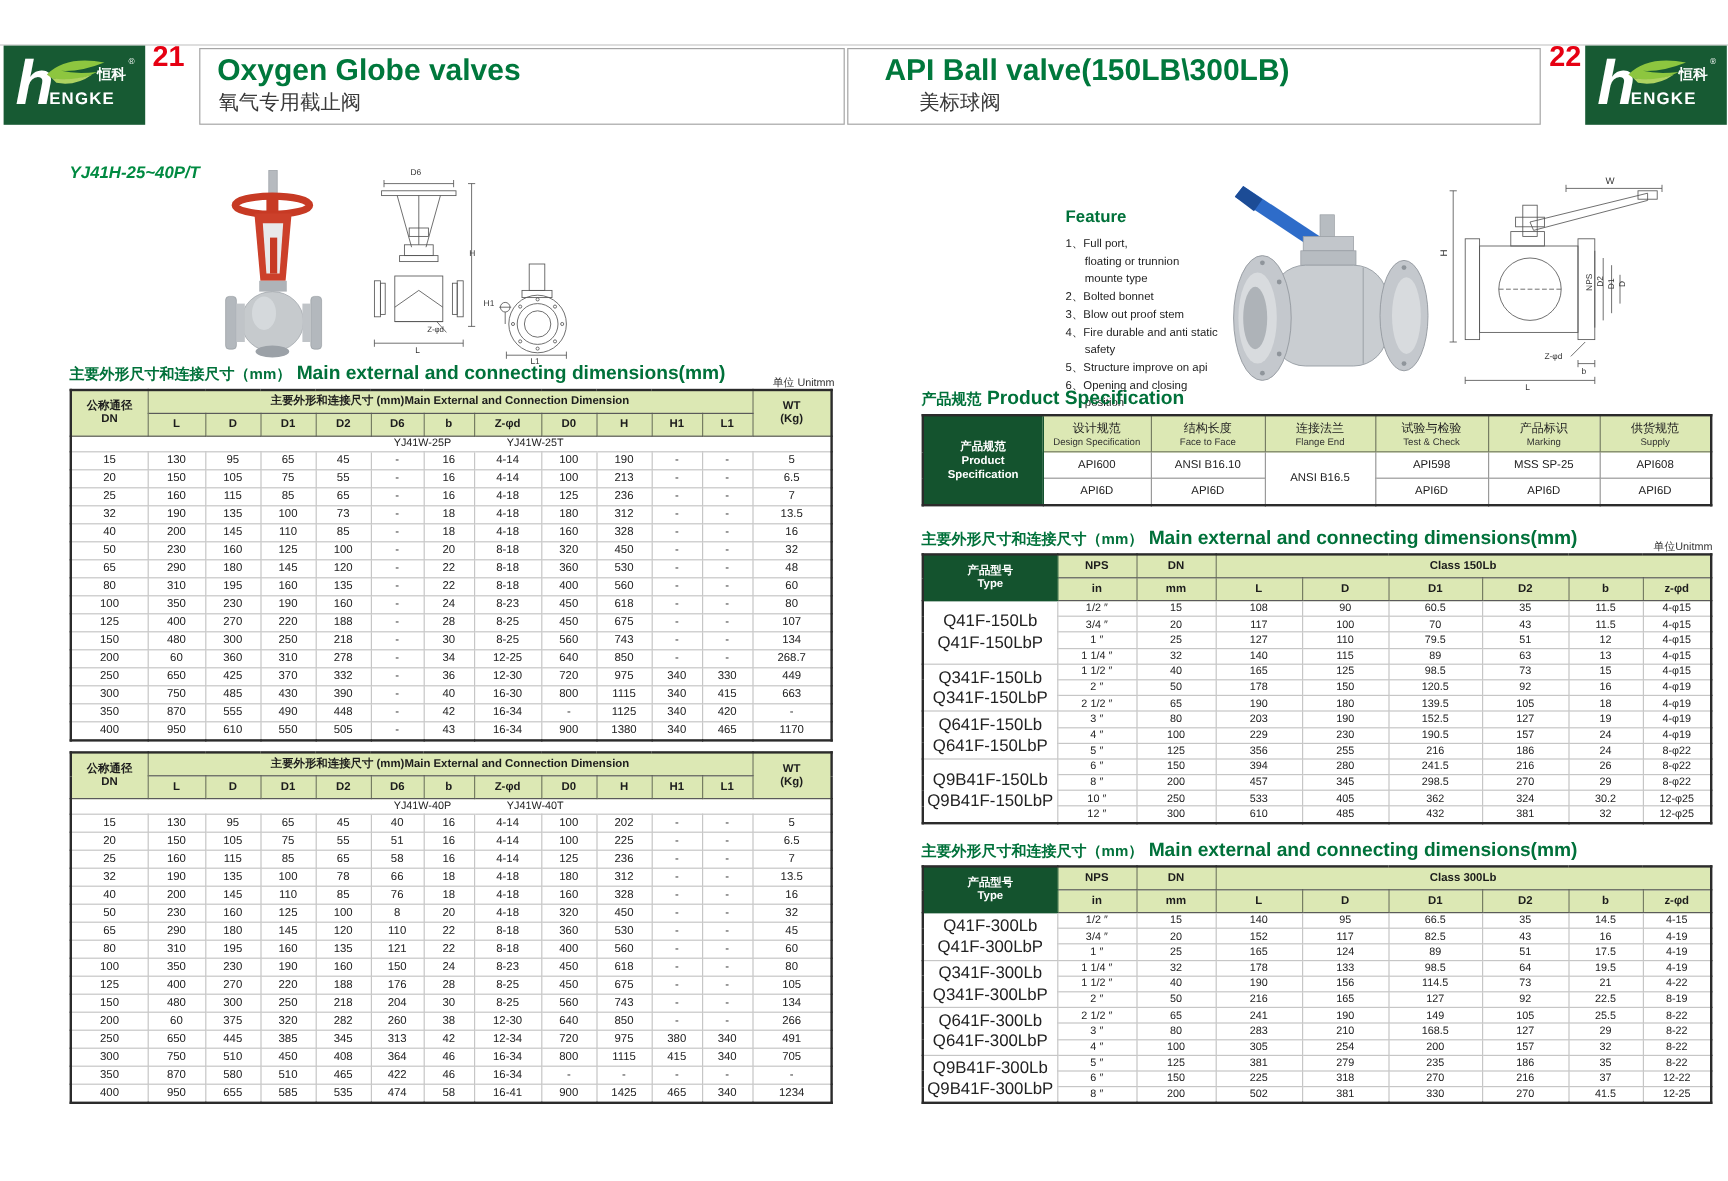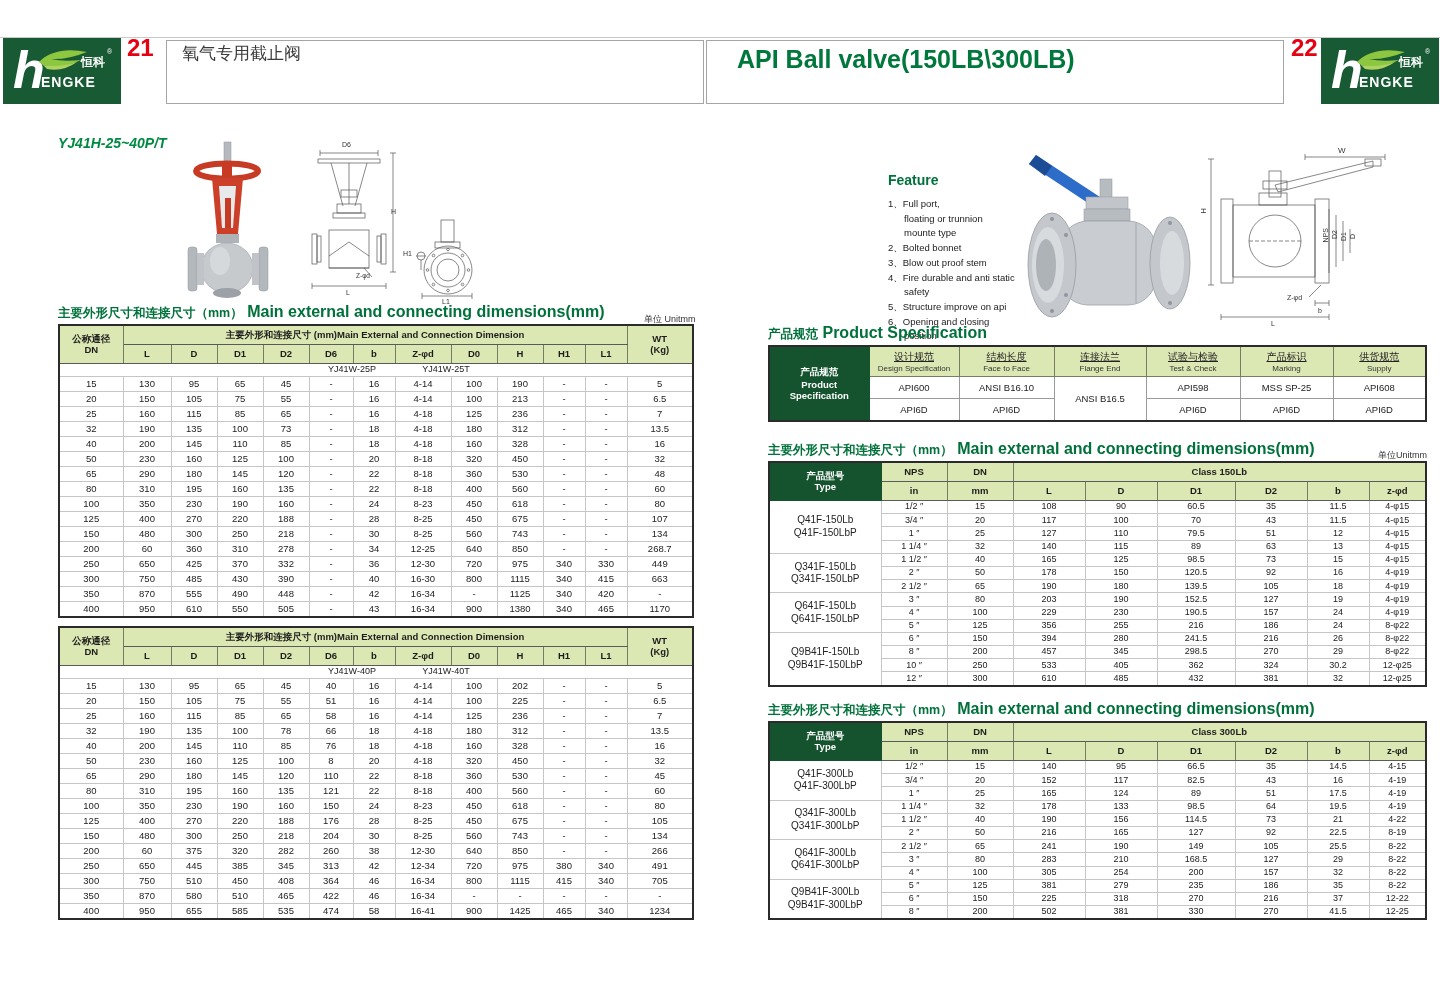--- a/index.html
+++ b/index.html
@@ -23,27 +23,27 @@
   .sec-title .zh{font-size:12.5px;}
   .sec-title .en{font-size:16px;}
   .unit{position:absolute;font-size:9px;color:#333;}
   table{border-collapse:collapse;position:absolute;table-layout:fixed;background:#fff;}
   .dimtable{border:2px solid #2b2b2b;}
   .dimtable th{background:#dce8b4;border:1px solid #767d62;font-size:9.5px;font-weight:bold;color:#1c1c1c;padding:0;height:18px;line-height:1.1;}
   .dimtable td{border:1px solid #c6c6c6;font-size:9.5px;color:#222;text-align:center;padding:0;height:14px;line-height:1.05;}
   .dimtable thead th{border-bottom-color:#5a5a5a;}
   .lt tbody tr:first-child td{border-left:none;border-right:none;font-weight:normal;height:12px;font-size:9px;}
   .rt td{height:12.2px;font-size:9px;}
-  .rt .type{font-size:10px;white-space:pre-line;line-height:1.25;margin-left:45px;}
+  .rt .type{font-size:14px;white-space:pre-line;line-height:1.25;margin-left:45px;}
   .pre{white-space:pre-line;}
   .corner{background:#14532e !important;color:#fff !important;font-weight:bold;white-space:pre-line;font-size:9.5px;border:1px solid #14532e !important;}
   .spectable{border:2px solid #2b2b2b;}
   .spectable th{background:#dce8b4;border:1px solid #767d62;padding:3px 0;font-weight:normal;}
   .spectable td{border:1px solid #9a9a9a;text-align:center;font-size:9.5px;color:#222;height:21px;padding:0;}
-  .spec-zh{font-size:10px;color:#222;text-decoration:underline;}
+  .spec-zh{font-size:10px;color:#222;}
   .spec-en{font-size:8px;color:#333;}
   .feat{position:absolute;}
   .feat-title{color:#00713a;font-weight:bold;font-size:14px;margin-bottom:9px;}
   .feat-zh .list-item{font-size:10.5px;color:#222;line-height:1.5;white-space:nowrap;}
   .feat-en .list-item{font-size:9.5px;color:#222;line-height:1.55;padding-left:16px;text-indent:-16px;white-space:pre-line;}
   .dlabel{position:absolute;font-size:7px;color:#333;line-height:1;}
   .vert{writing-mode:vertical-rl;transform:rotate(180deg);}
   svg{position:absolute;}
 </style>
 </head>
@@ -57,25 +57,27 @@
     <svg class="logo-leaf" width="52" height="26" viewBox="0 0 52 26">
       <path d="M2,16 Q18,0 50,6 Q30,14 14,13 Q26,16 44,14 Q24,24 6,19 Z" fill="#8dc63f"></path>
       <path d="M6,19 Q22,22 40,16 Q26,26 10,23 Z" fill="#aed361"></path>
     </svg>
     <span class="logo-en">ENGKE</span>
     <span class="logo-cn">恒科</span>
     <span class="logo-reg">®</span>
   </div>
   <div class="pageno" style="left:127px;">21</div>
   <div class="titlebox" style="left:166px;width:536px;">
+    <div class="t-en">Oxygen Globe valves</div>
     <div class="t-zh">氧气专用截止阀</div>
   </div>
 
   <div class="titlebox" style="left:706px;width:576px;">
     <div class="t-en" style="margin-left:30px;">API Ball valve(150LB\300LB)</div>
+    <div class="t-zh" style="margin-left:59px;">美标球阀</div>
   </div>
   <div class="pageno" style="left:1291px;">22</div>
   <div class="logo-block logo-right">
     <span class="logo-h">h</span>
     <svg class="logo-leaf" width="52" height="26" viewBox="0 0 52 26">
       <path d="M2,16 Q18,0 50,6 Q30,14 14,13 Q26,16 44,14 Q24,24 6,19 Z" fill="#8dc63f"></path>
       <path d="M6,19 Q22,22 40,16 Q26,26 10,23 Z" fill="#aed361"></path>
     </svg>
     <span class="logo-en">ENGKE</span>
     <span class="logo-cn">恒科</span>

